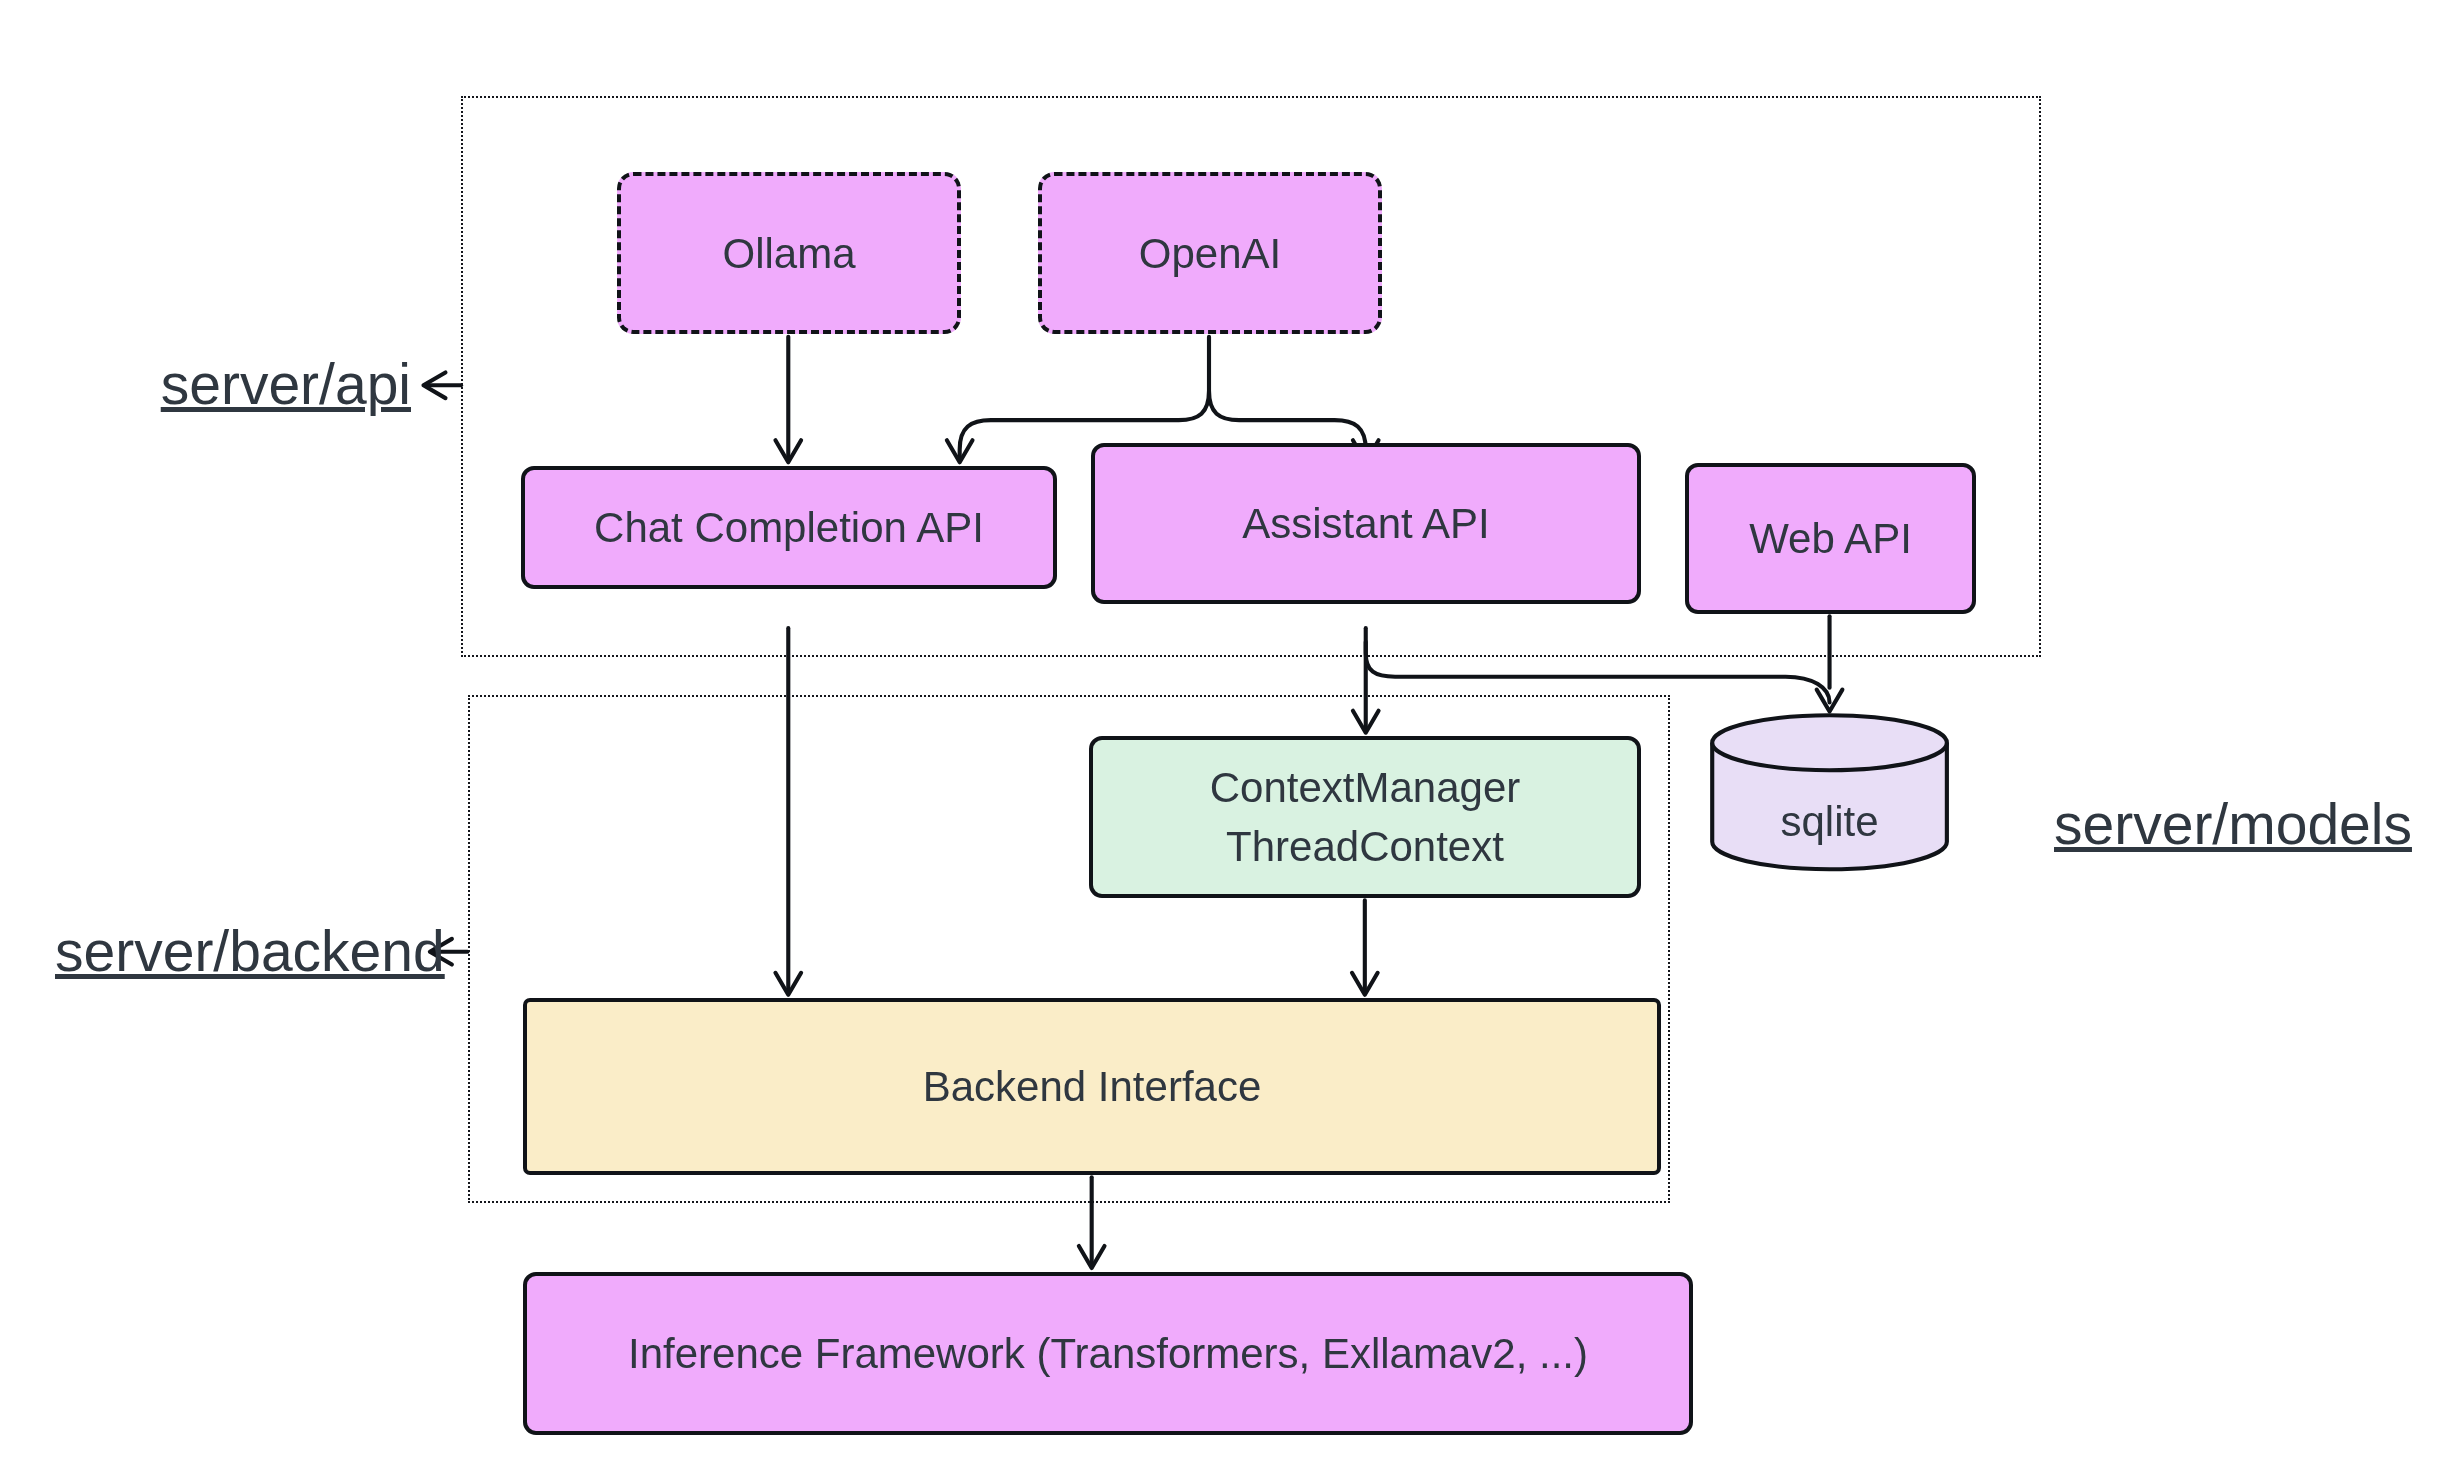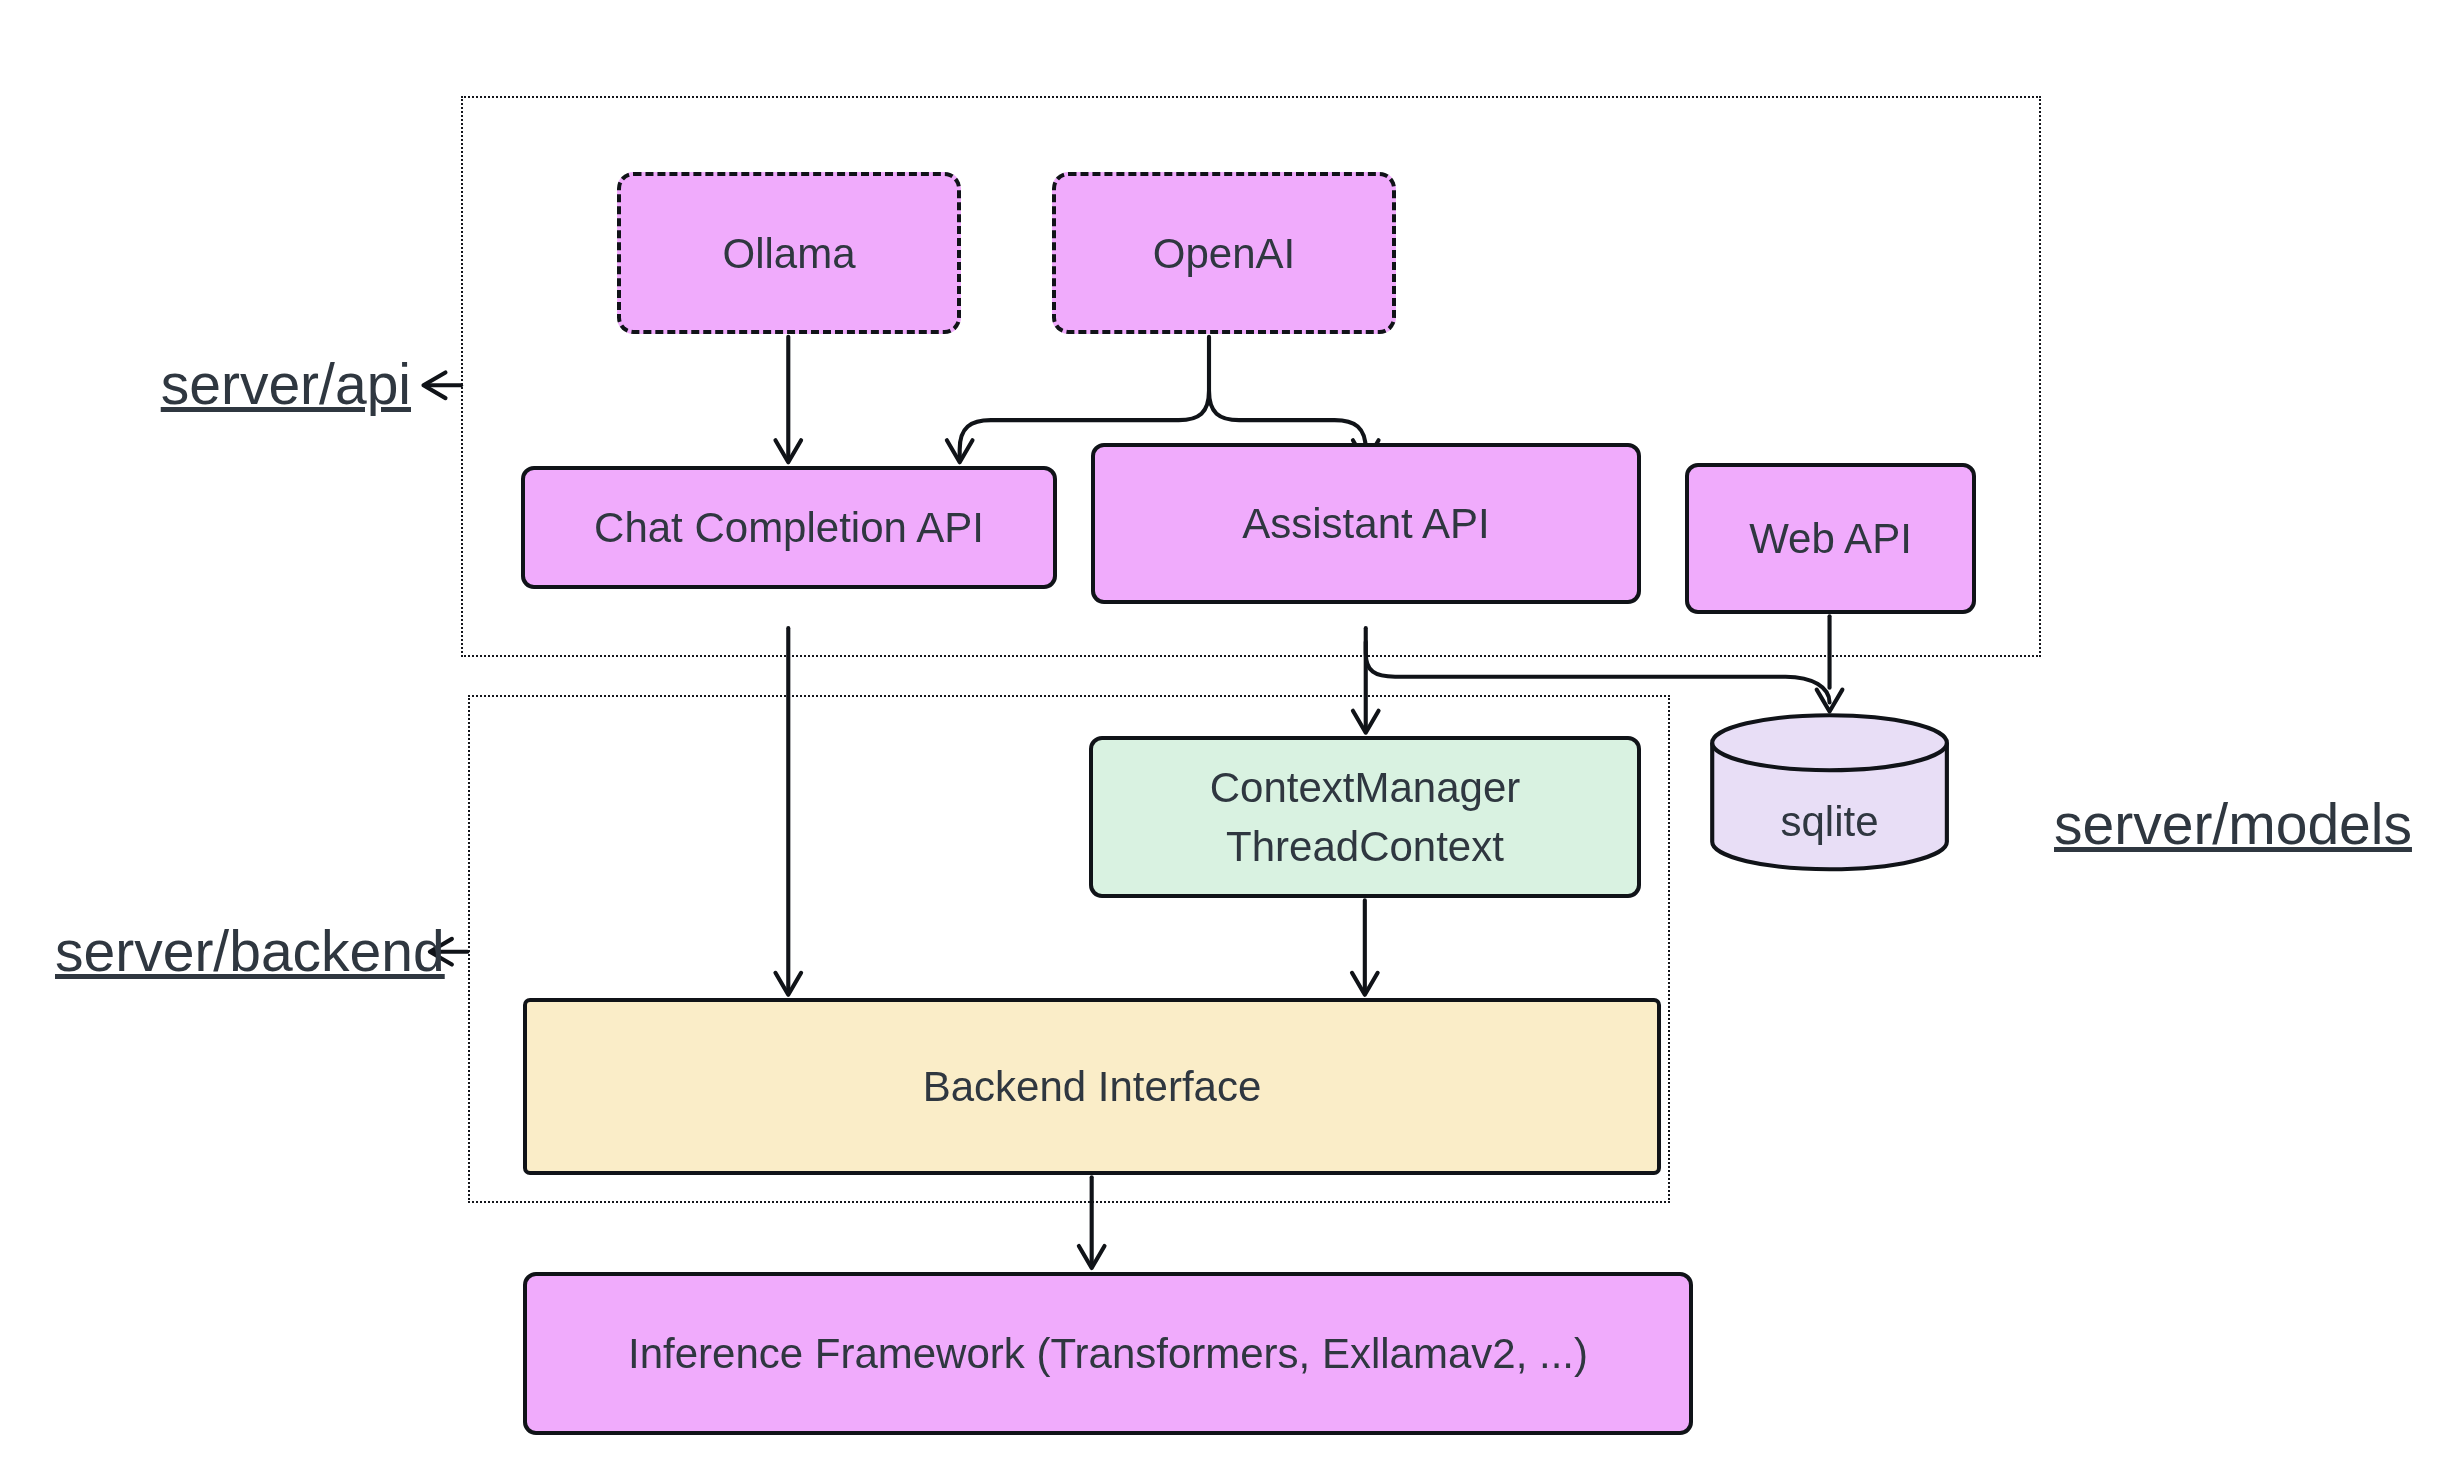--- a/index.html
+++ b/index.html
@@ -36,21 +36,21 @@
     border-radius: 13px;
   }
   .node.dashed {
     border: 4.6px dashed #101318;
     border-radius: 16.5px;
   }
   .node.green  { background: #d9f2e1; }
   .node.yellow { background: #faedc8; border-radius: 7px; }
 
   #node-ollama    { left: 617px;  top: 172px;  width: 344px;  height: 162px; }
-  #node-openai    { left: 1038px; top: 172px;  width: 344px;  height: 162px; margin-left: 14px; }
+  #node-openai    { left: 1038px; top: 172px;  width: 344px;  height: 162px; }
   #node-chat      { left: 521px;  top: 466px;  width: 536px;  height: 123px; }
   #node-assistant { left: 1091px; top: 443px;  width: 550px;  height: 161px; }
   #node-web       { left: 1685px; top: 463px;  width: 291px;  height: 151px; }
   #node-context   { left: 1089px; top: 736px;  width: 552px;  height: 162px; line-height: 59px; }
   #node-backend   { left: 523px;  top: 998px; width: 1138px; height: 177px; }
   #node-inference { left: 523px;  top: 1272px; width: 1170px; height: 163px; }
 
   .side-label {
     position: absolute;
     font-size: 57px;

